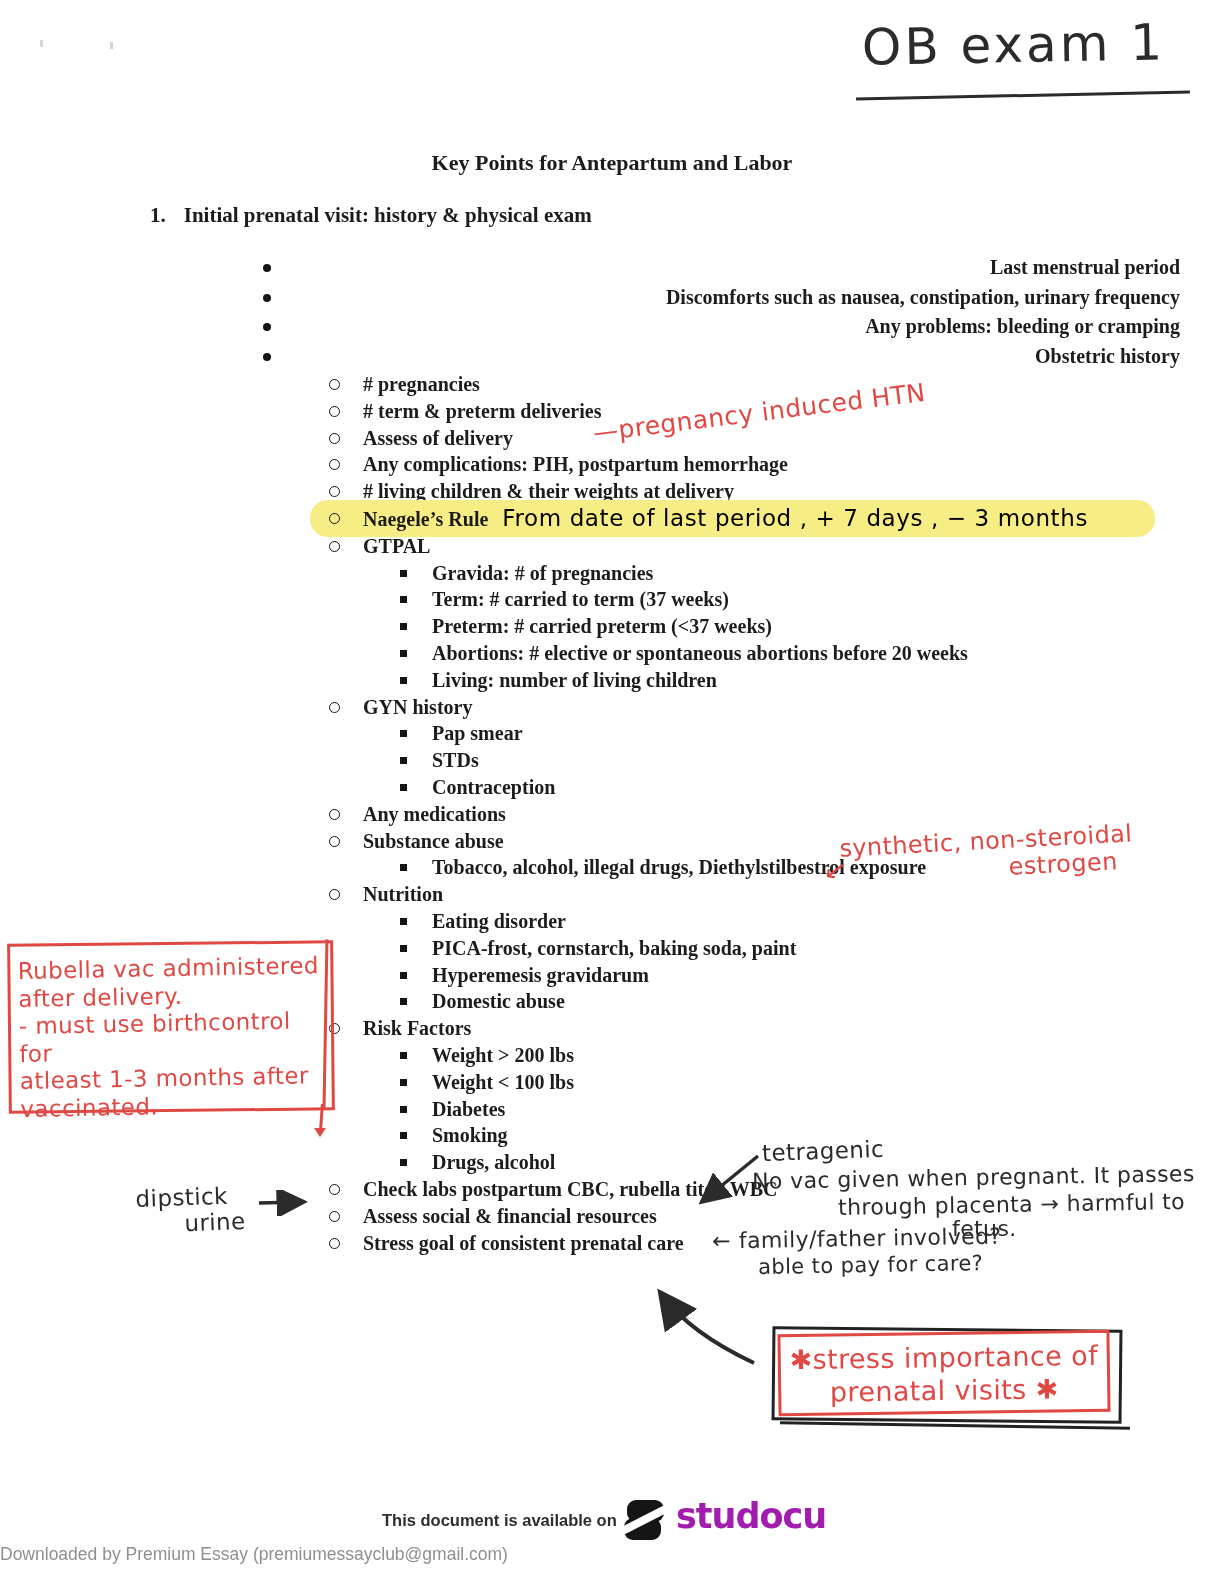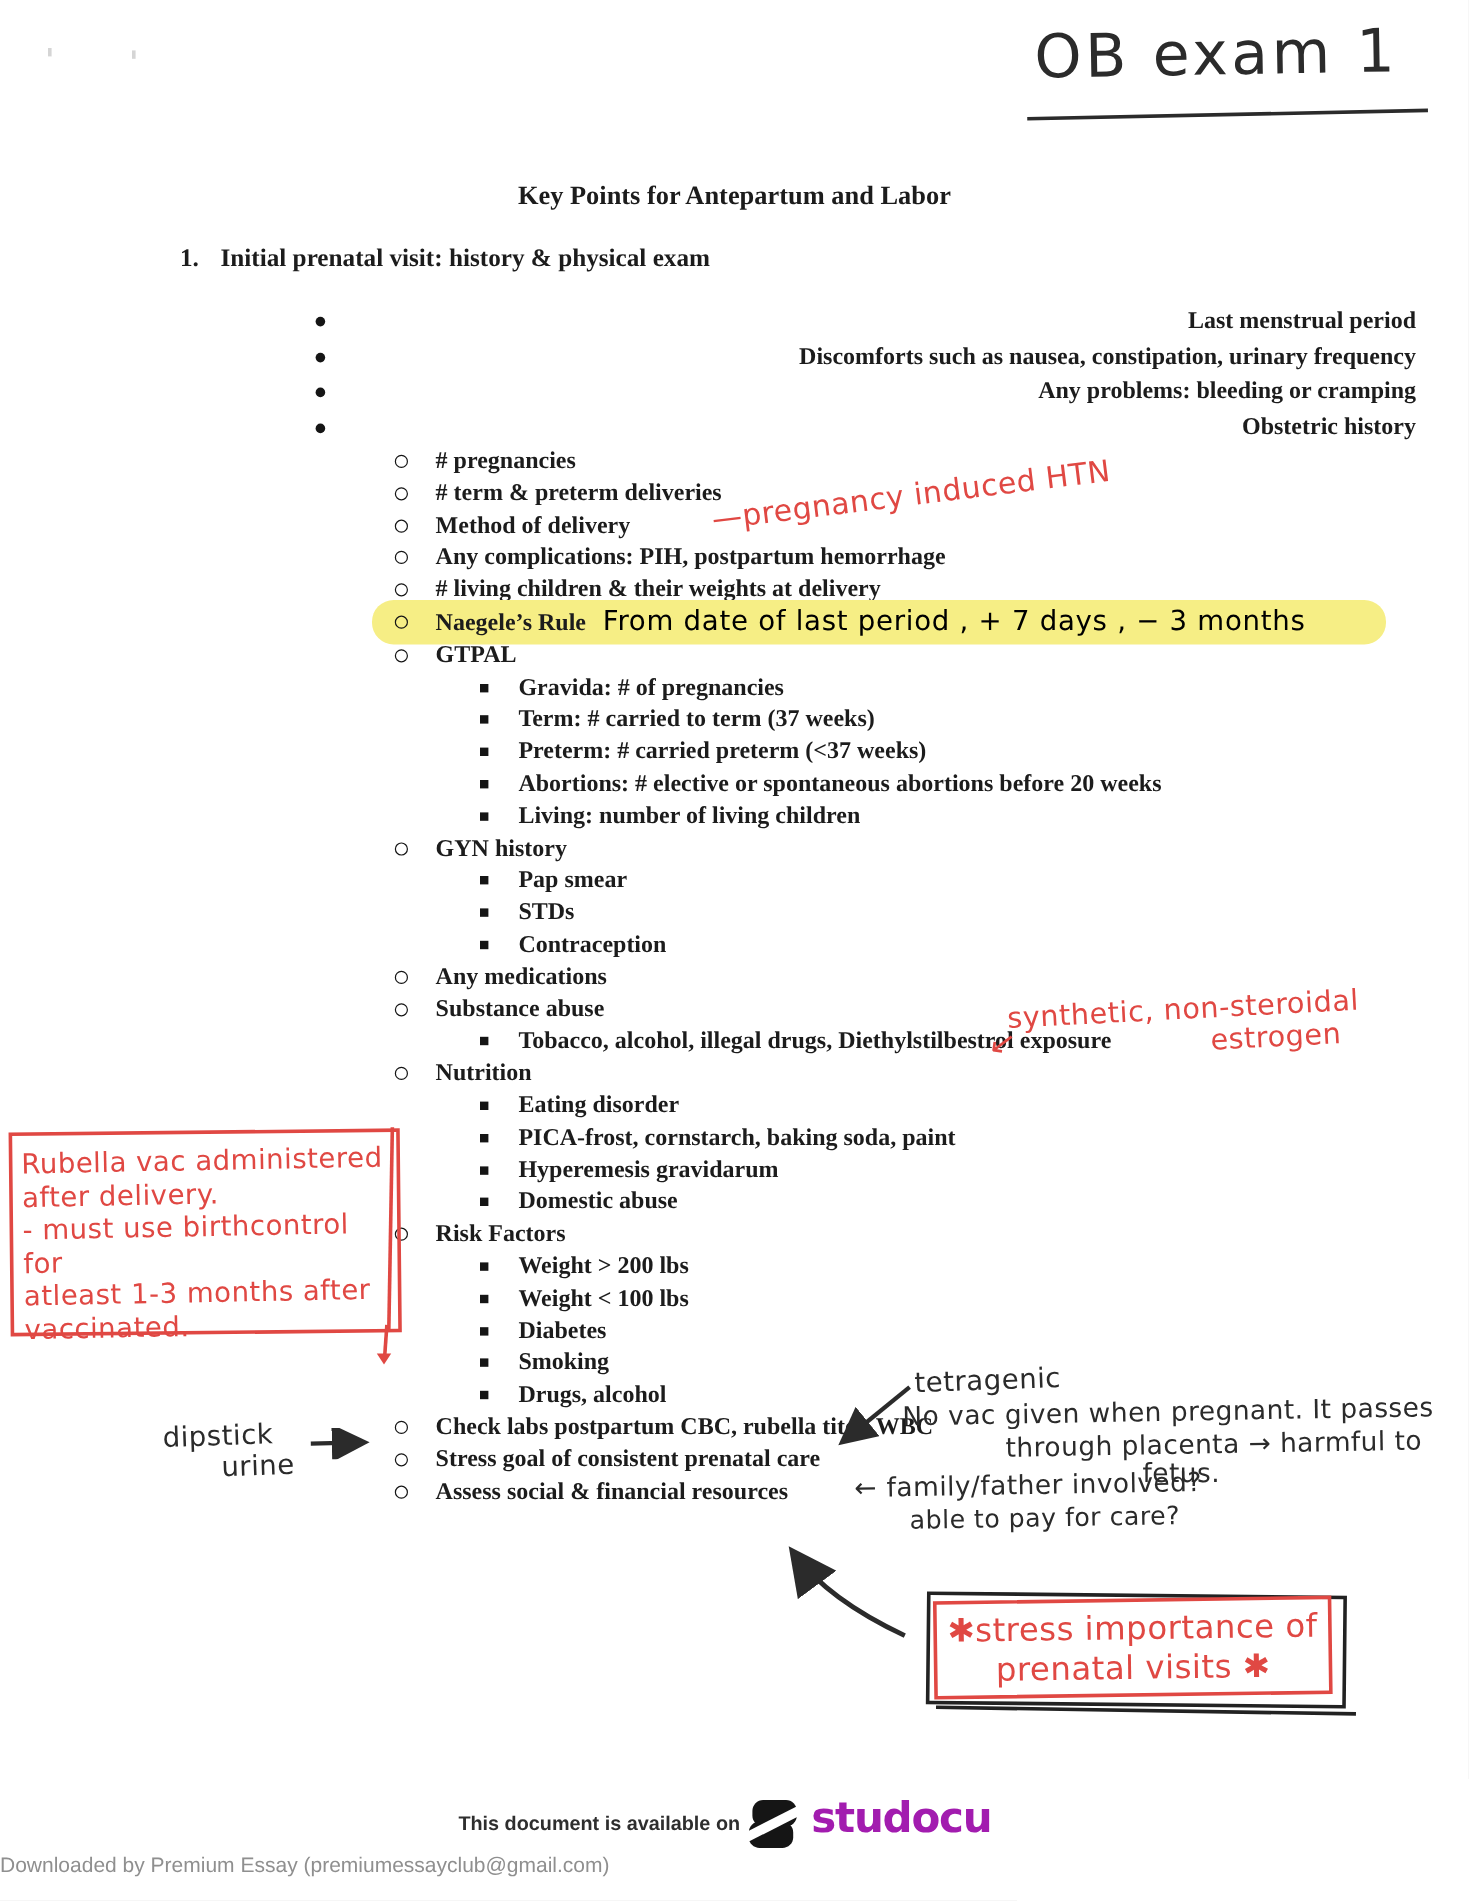--- a/index.html
+++ b/index.html
@@ -104,21 +104,21 @@
   <div id="content">
     <ul class="l1">
       <li>Last menstrual period</li>
       <li>Discomforts such as nausea, constipation, urinary frequency</li>
       <li>Any problems: bleeding or cramping</li>
       <li>Obstetric history</li>
     </ul>
     <ul class="l2">
       <li># pregnancies</li>
       <li># term &amp; preterm deliveries</li>
-      <li>Method of delivery</li>
+      <li>Assess of delivery</li>
       <li>Any complications: PIH, postpartum hemorrhage</li>
       <li># living children &amp; their weights at delivery</li>
       <li class="row-hl">
         <span class="hl-bg"></span><span>Naegele’s Rule</span><span class="naegele-hw">From date of last period , + 7 days , − 3 months</span>
       </li>
       <li>GTPAL</li>
     </ul>
     <ul class="l3">
       <li>Gravida: # of pregnancies</li>
       <li>Term: # carried to term (37 weeks)</li>
@@ -155,22 +155,22 @@
     </ul>
     <ul class="l3">
       <li>Weight &gt; 200 lbs</li>
       <li>Weight &lt; 100 lbs</li>
       <li>Diabetes</li>
       <li>Smoking</li>
       <li>Drugs, alcohol</li>
     </ul>
     <ul class="l2">
       <li>Check labs postpartum CBC, rubella titer, WBC</li>
+      <li>Assess social &amp; financial resources</li>
       <li>Stress goal of consistent prenatal care</li>
-      <li>Assess social &amp; financial resources</li>
     </ul>
   </div>
 
   <div class="abs hw ink-r pih-note">—pregnancy induced HTN</div>
 
   <div class="abs hw ink-r des-arrow">↙</div>
   <div class="abs hw ink-r des-note">
     <div>synthetic, non-steroidal</div>
     <div class="l2line">estrogen</div>
   </div>

